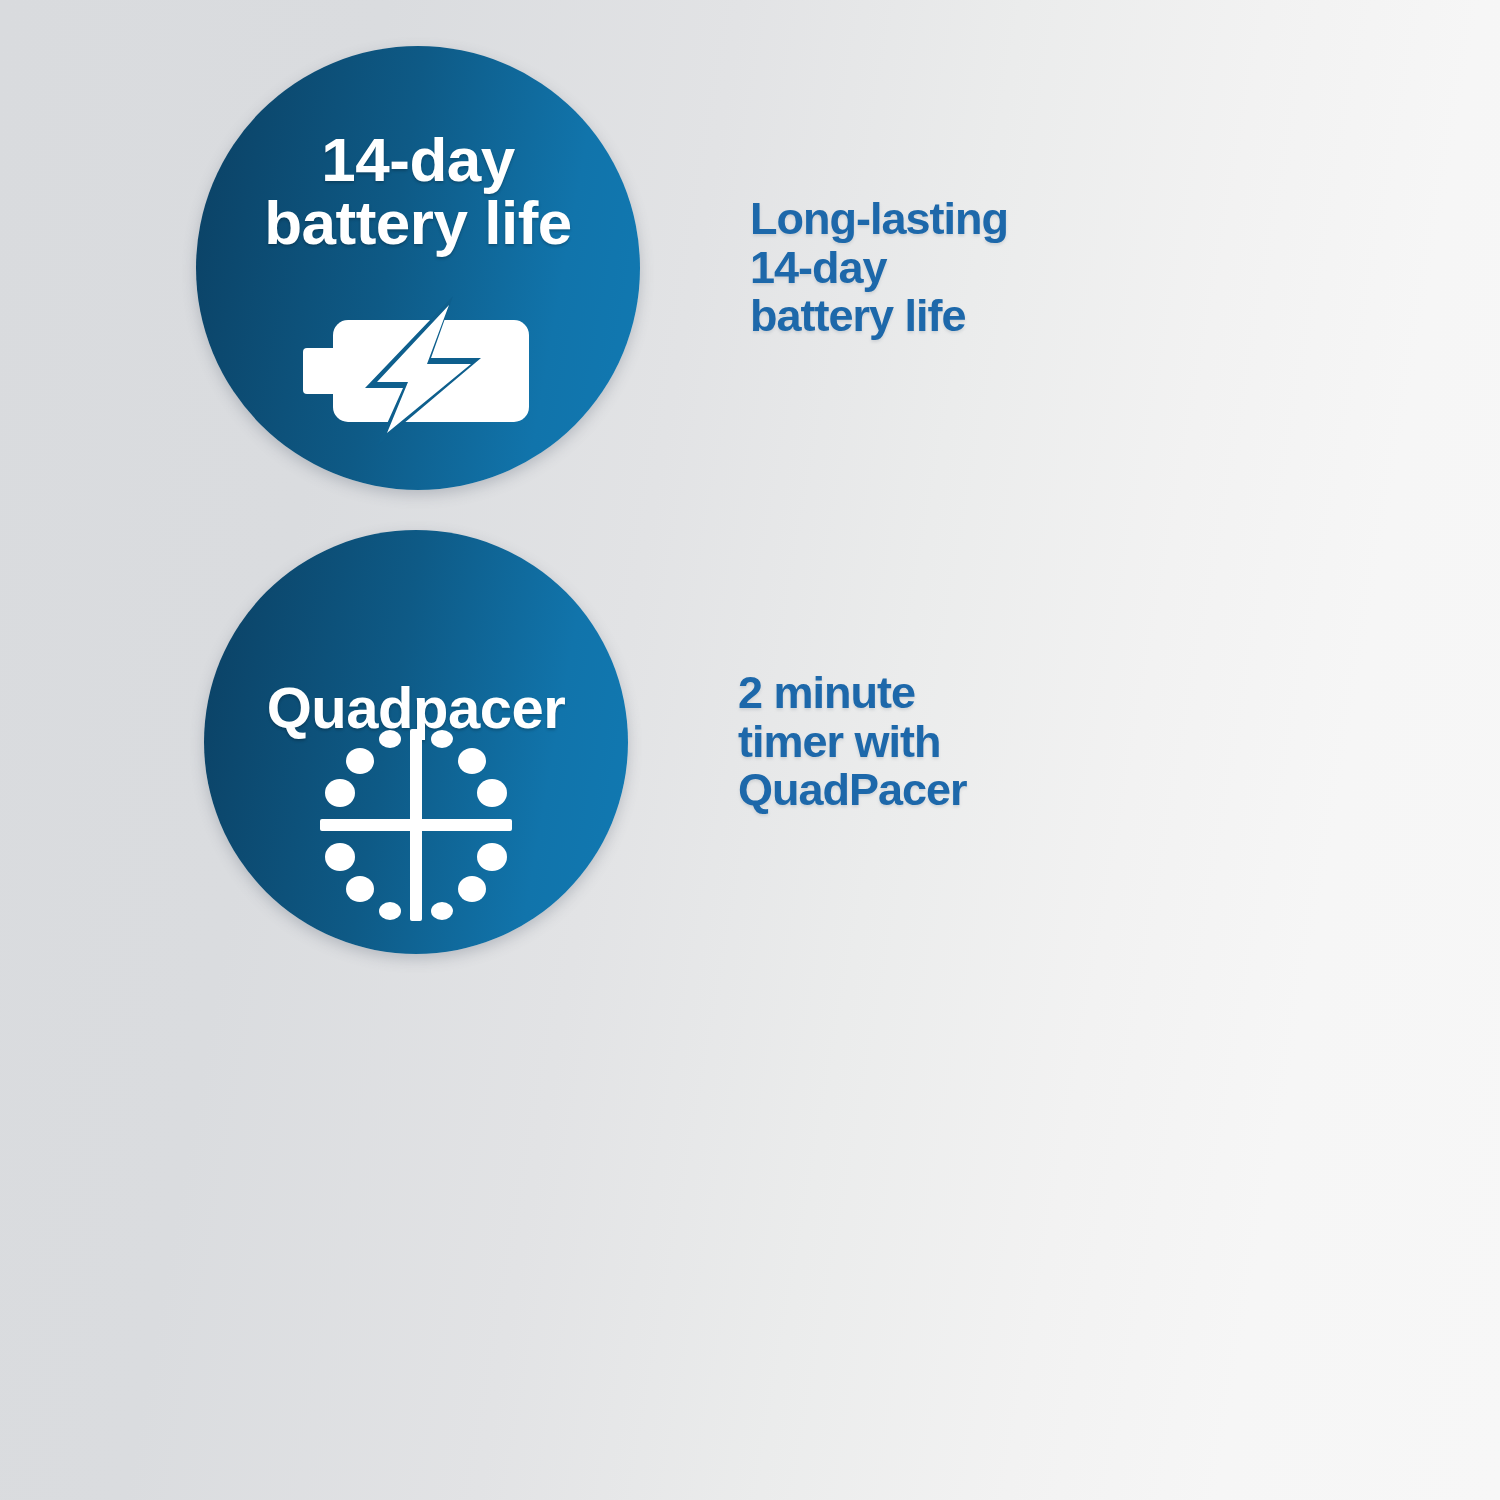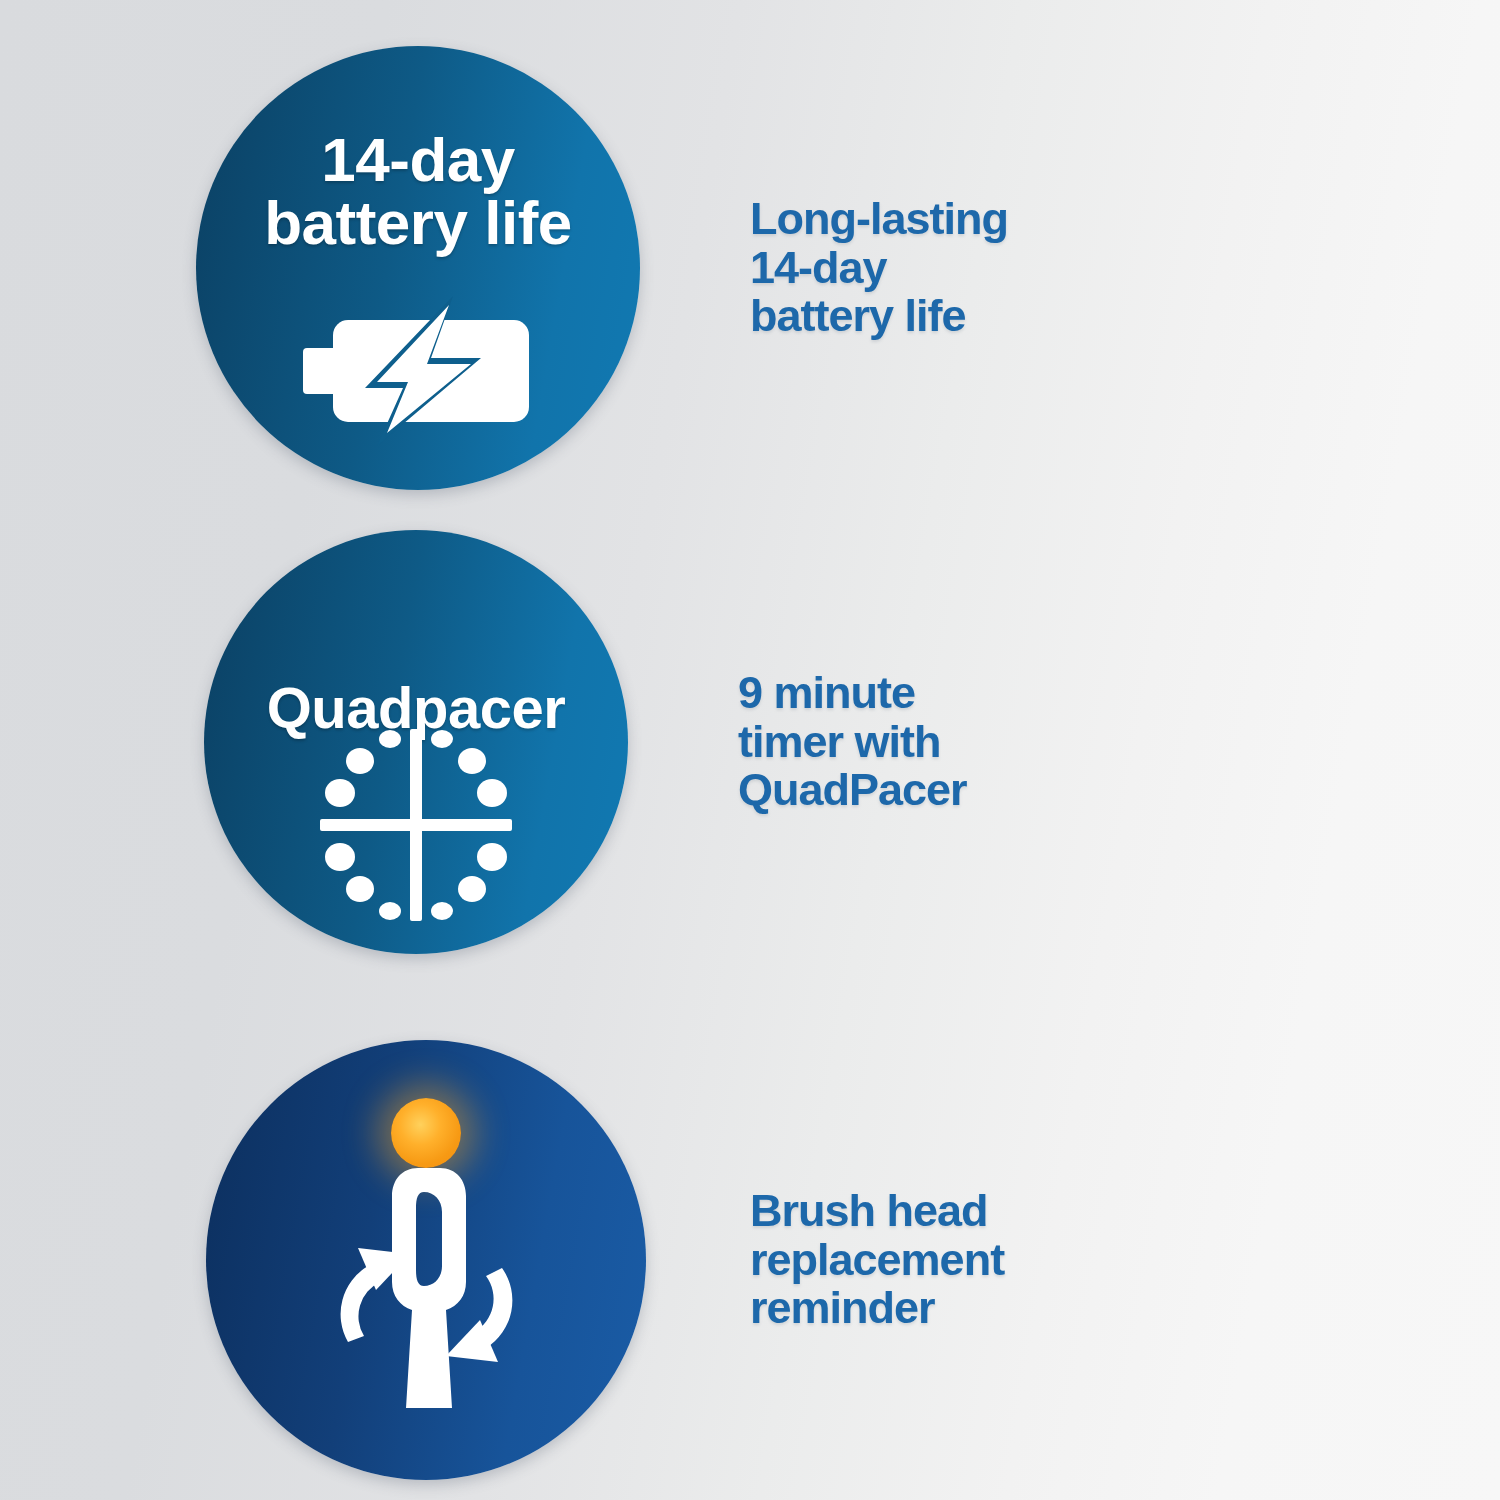--- a/index.html
+++ b/index.html
@@ -180,70 +180,19 @@
             <ellipse cx="74" cy="186" rx="11" ry="9"></ellipse>
 
             <ellipse cx="176" cy="132" rx="15" ry="14"></ellipse>
             <ellipse cx="156" cy="164" rx="14" ry="13"></ellipse>
             <ellipse cx="126" cy="186" rx="11" ry="9"></ellipse>
           </g>
         </svg>
       </div>
     </div>
 
-    <div class="feature-text">9 minute
+    <div class="feature-text">2 minute
 timer with
 QuadPacer</div>
   </div>
 
-  <div class="feature-row" id="row-brushhead">
-
-    <div class="badge badge-brushhead">
-
-      <div class="reminder-light"></div>
-
-      <div class="badge-glyph">
-        <svg width="240" height="260" viewBox="0 0 240 260" aria-hidden="true">
-          <g fill="#ffffff">
-
-            <path d="M112 6
-                     C 96 6 86 18 86 34
-                     L86 120
-                     C 86 134 94 144 106 148
-                     L100 246
-                     L146 246
-                     L140 148
-                     C 152 144 160 134 160 120
-                     L160 34
-                     C 160 18 150 6 134 6
-                     Z
-                     M118 30
-                     C 128 30 136 38 136 50
-                     L136 104
-                     C 136 116 128 124 118 124
-                     C 112 124 110 118 110 108
-                     L110 46
-                     C 110 36 112 30 118 30 Z"></path>
-
-            <path d="M42 180
-                     A 56 56 0 0 1 62 104
-                     L74 120
-                     A 38 38 0 0 0 58 174
-                     Z"></path>
-            <path d="M52 86 L104 92 L70 128 Z"></path>
-
-            <path d="M196 106
-                     A 56 56 0 0 1 180 186
-                     L168 170
-                     A 38 38 0 0 0 180 114
-                     Z"></path>
-            <path d="M192 200 L140 194 L174 158 Z"></path>
-          </g>
-        </svg>
-      </div>
-    </div>
-
-    <div class="feature-text">Brush head
-replacement
-reminder</div>
-  </div>
 
 </div>
 
 </body></html>

